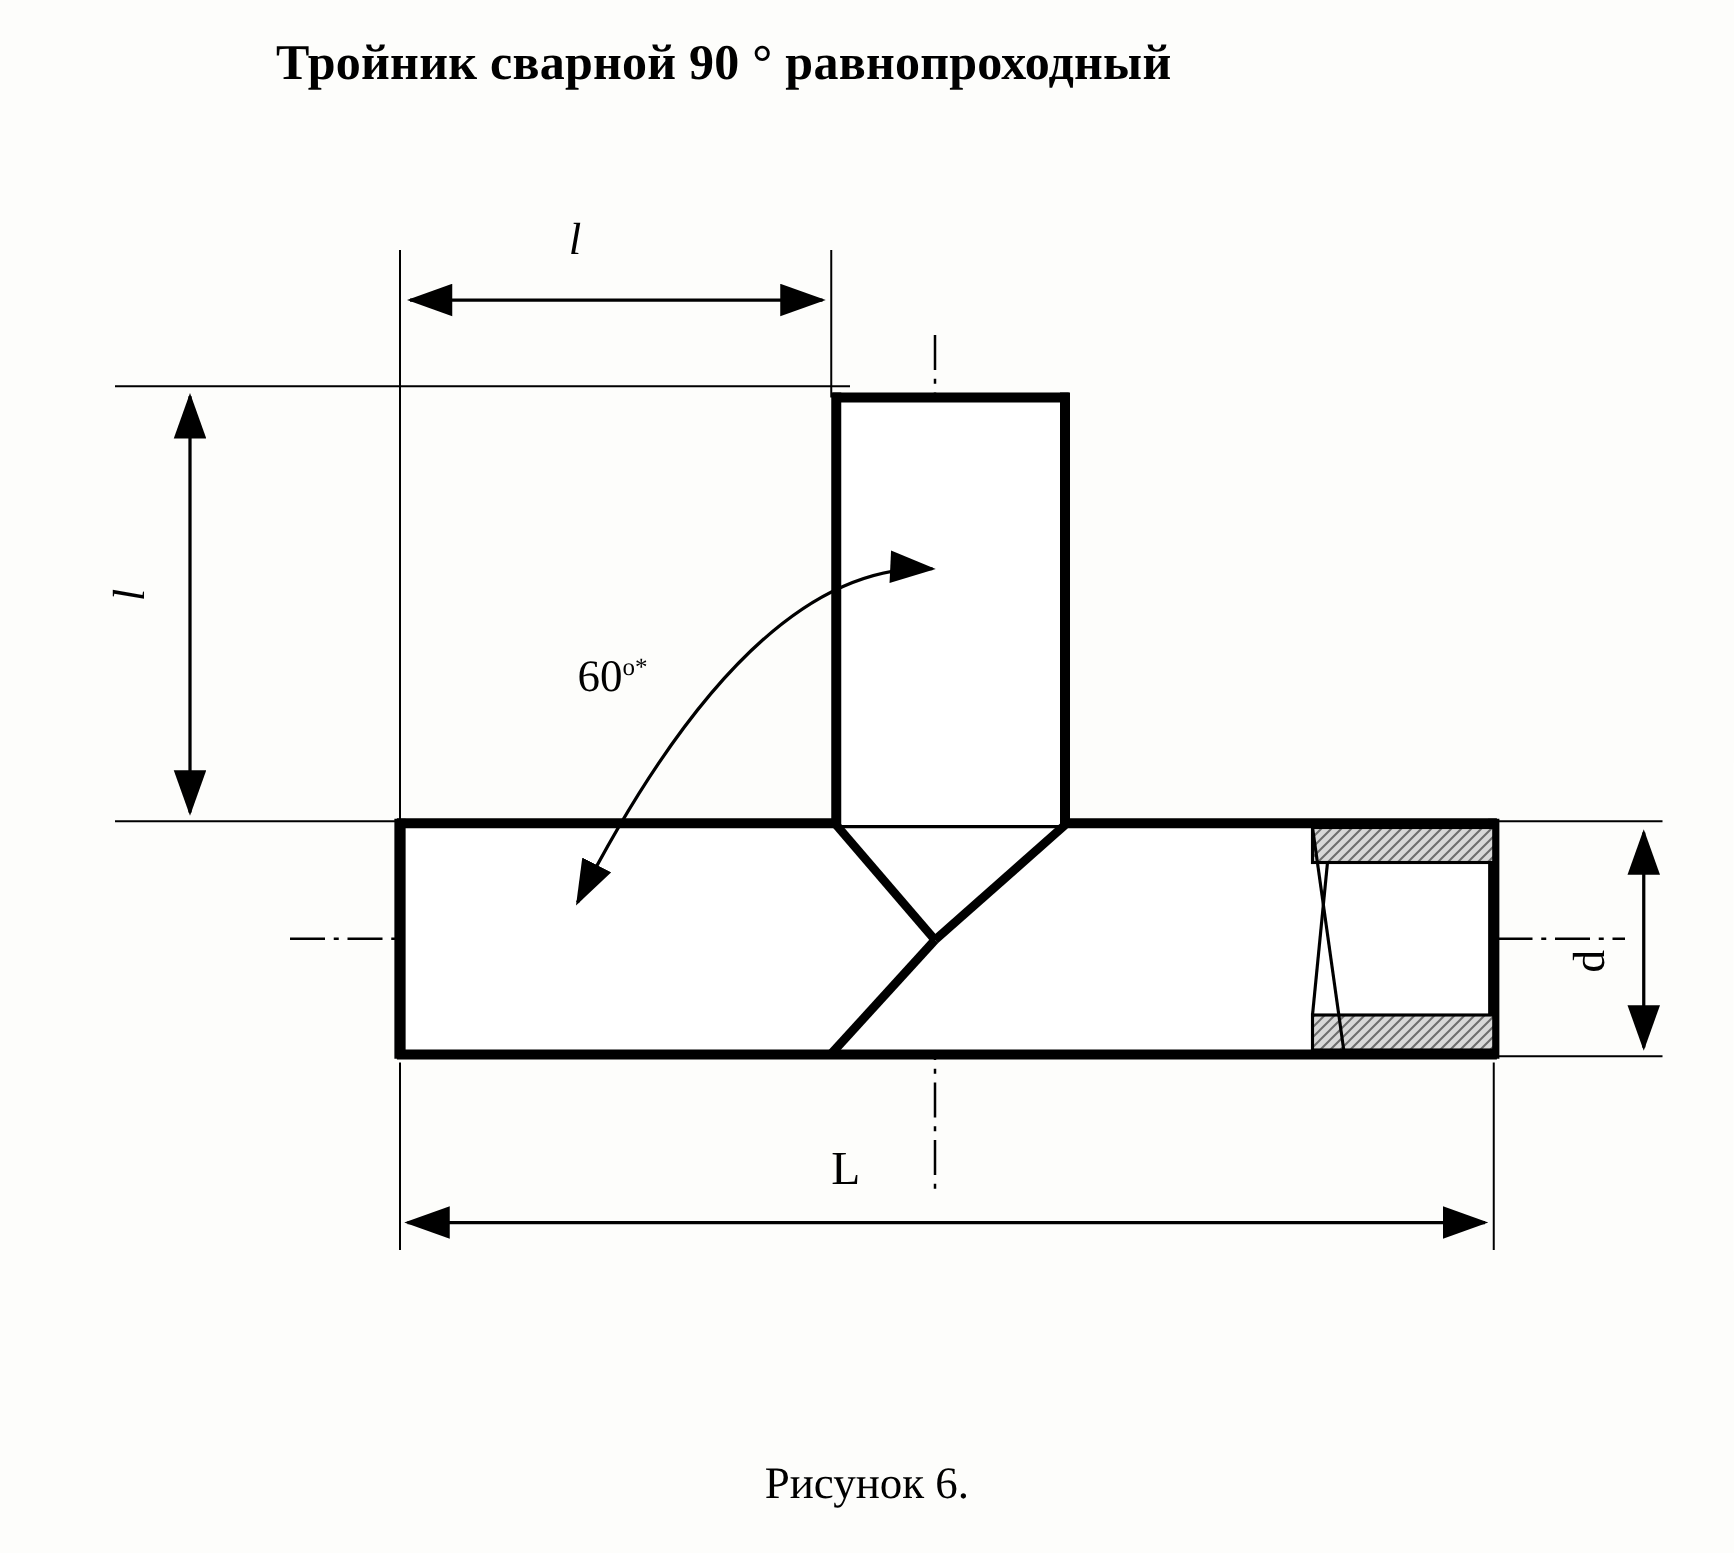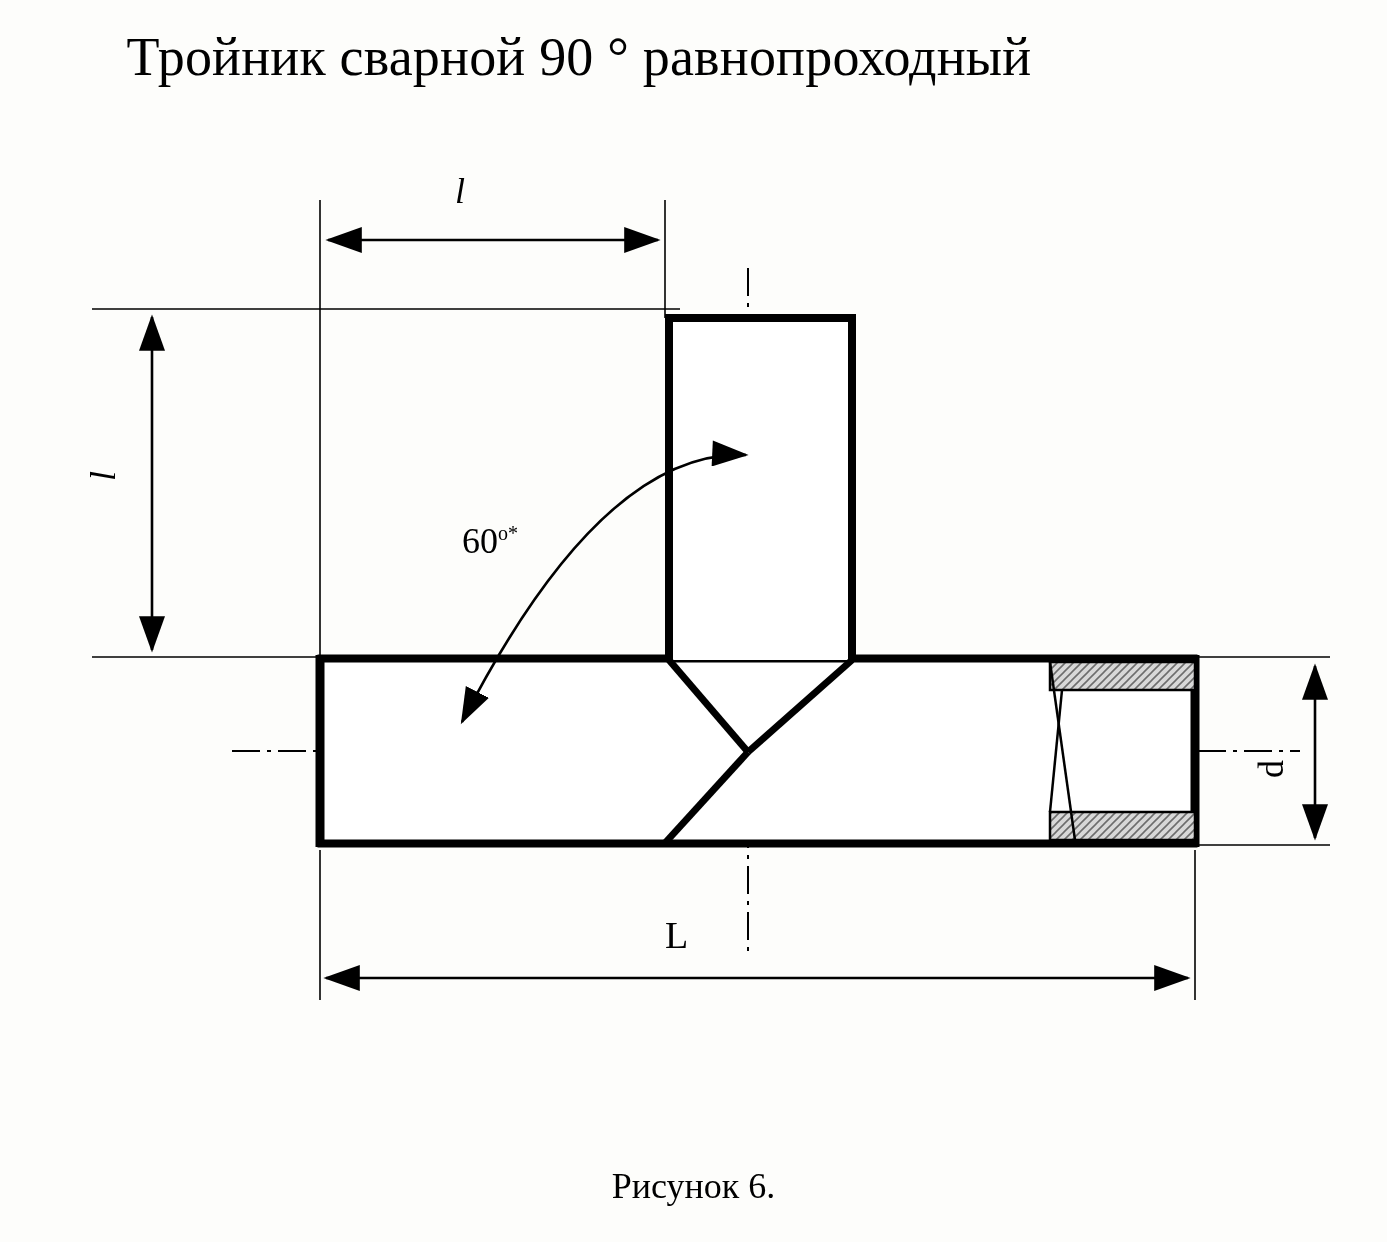--- a/index.html
+++ b/index.html
@@ -17,22 +17,22 @@
     height: 1242px;
     background: #fdfdfb;
     overflow: hidden;
   }
   #title {
     position: absolute;
     top: 26px;
     left: 0;
     width: 1158px;
     text-align: center;
-    font-size: 54px;
-    font-weight: normal;
+    font-size: 40px;
+    font-weight: bold;
     letter-spacing: 0.2px;
     white-space: nowrap;
   }
   #caption {
     position: absolute;
     top: 1165px;
     left: 0;
     width: 1387px;
     text-align: center;
     font-size: 36px;

